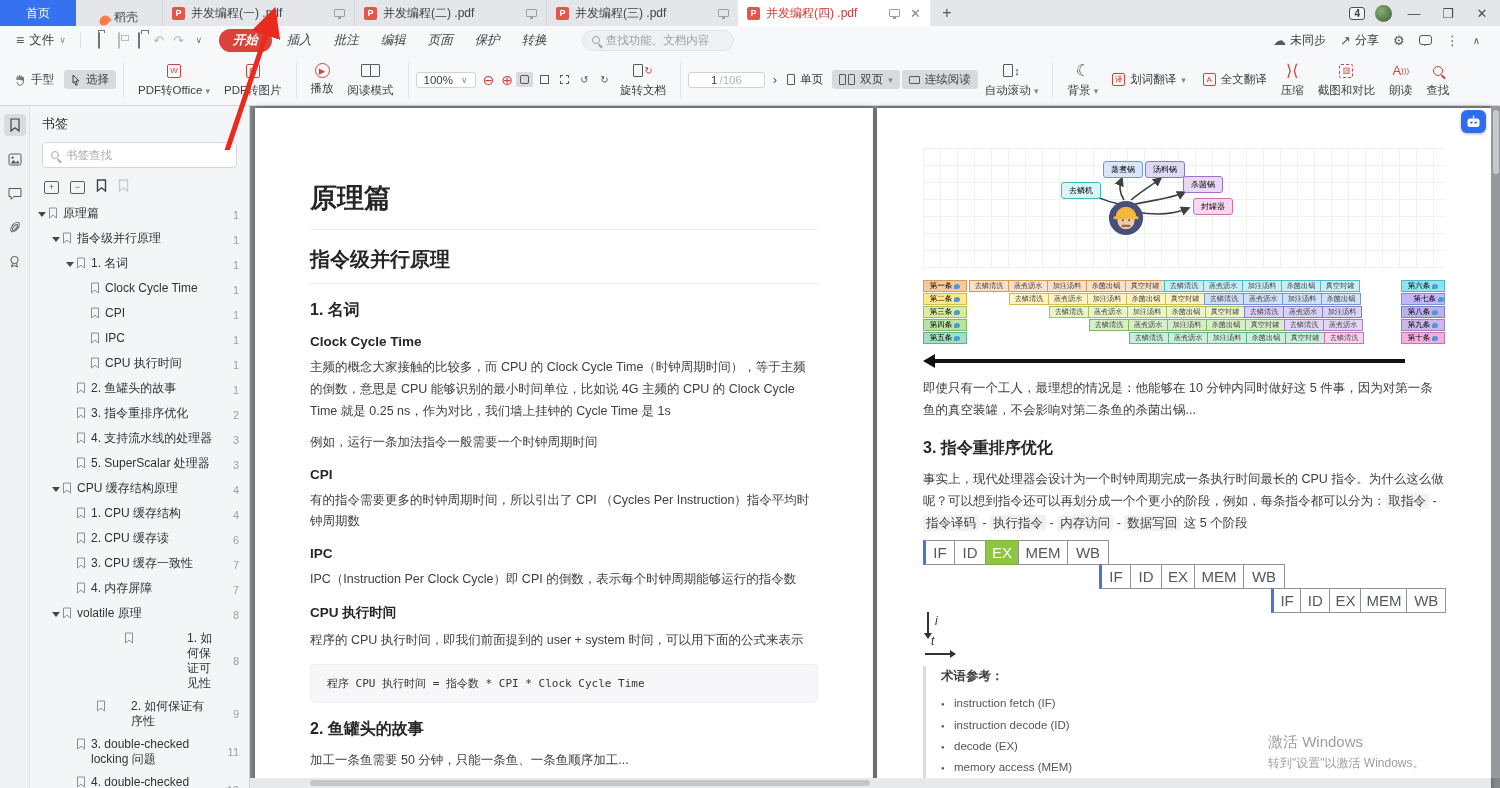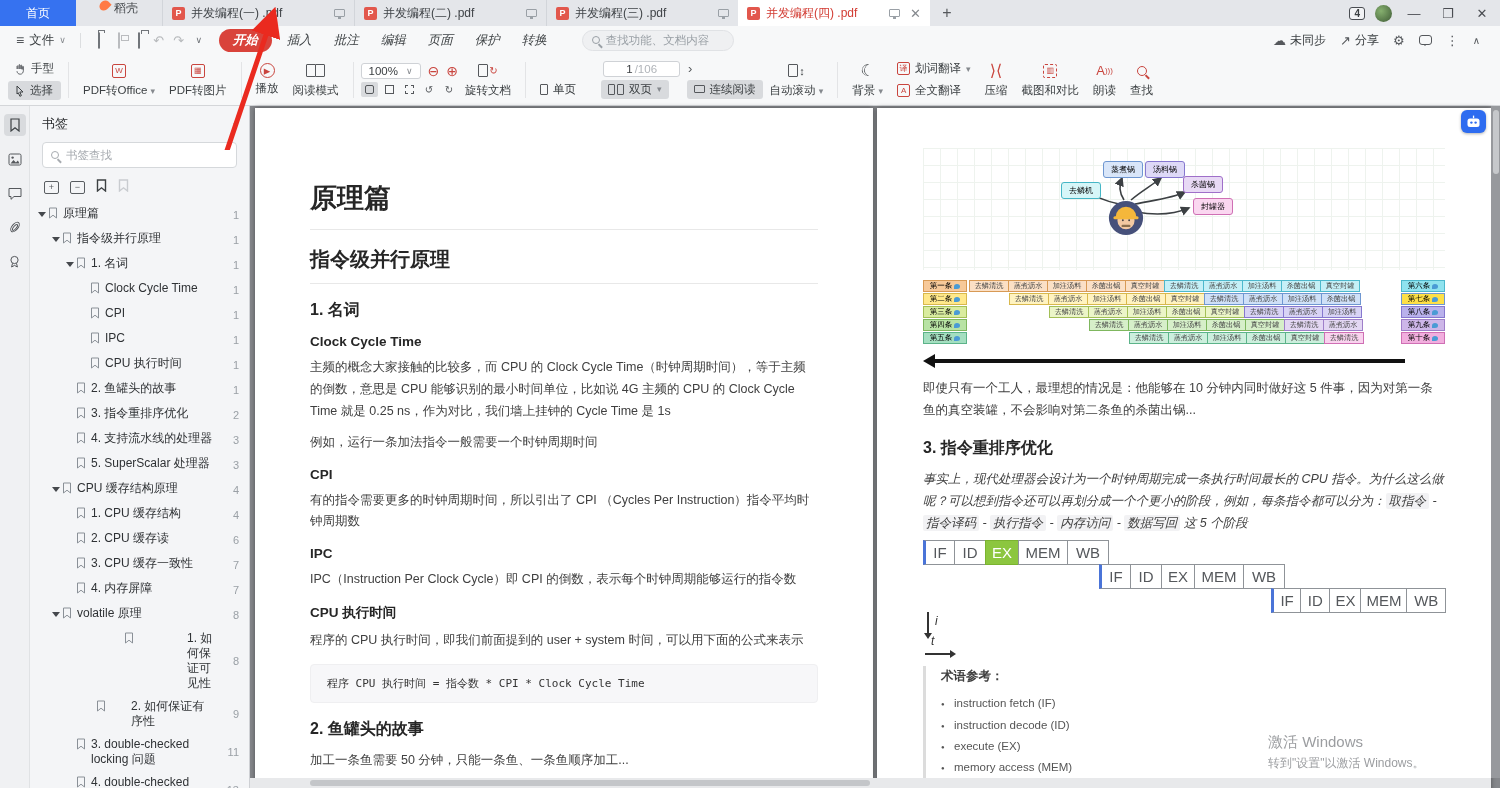--- a/index.html
+++ b/index.html
@@ -2,21 +2,21 @@
 <html><head>
 <meta charset="utf-8">
 <style>
   * { box-sizing: border-box; margin: 0; padding: 0; }
   body { font-family: "Liberation Sans", sans-serif; background:#555; }
   #app { position:relative; width:1500px; height:788px; background:#85878b; overflow:hidden; }
 
   
   #titlebar { position:absolute; top:0; left:0; width:100%; height:26px; background:#e4e6ea; display:flex; align-items:stretch; font-size:12px; color:#3f4347;}
   .home-tab { width:76px; background:#3672f0; color:#fff; display:flex; align-items:center; justify-content:center; }
-  .store-tab { width:86px; display:flex; align-items:flex-start; justify-content:center; gap:5px; }
+  .store-tab { width:86px; display:flex; align-items:flex-end; justify-content:center; gap:5px; }
   .flame { width:9px; height:11px; background:#ff7a45; border-radius:50% 0 50% 50%; transform:rotate(45deg); }
   .doc-tab { width:192px; display:flex; align-items:center; gap:6px; padding:0 9px; border-left:1px solid #d2d5da; cursor:pointer; }
   .doc-tab.active { background:#fff; color:#d23b32; border-left:none; }
   .pdf-ico { flex:none; width:13px; height:13px; border-radius:2px; background:#e2574c; color:#fff; font-size:9px; font-weight:bold; display:flex; align-items:center; justify-content:center; }
   .mon-ico { margin-left:auto; width:11px; height:8px; border:1px solid #9aa0a6; border-radius:1px; position:relative; flex:none;}
   .mon-ico::after { content:''; position:absolute; left:3px; bottom:-3px; width:3px; height:2px; background:#9aa0a6; }
   .tab-close { color:#85898e; font-size:13px; margin-left:4px; }
   .plus-tab { width:34px; display:flex; align-items:center; justify-content:center; font-size:16px; color:#55585c; }
   #tb-right { margin-left:auto; display:flex; align-items:center; gap:10px; padding-right:6px; }
   .win-badge { border:1.2px solid #4a4d52; border-radius:3px; font-size:10px; font-weight:bold; padding:0 4px; color:#3c4043; background:#f2f3f5;}
@@ -43,21 +43,21 @@
   .mag::after { content:''; position:absolute; right:-4px; bottom:-3px; width:5px; height:1.5px; background:currentColor; transform:rotate(45deg); }
   #mb-right { margin-left:auto; display:flex; align-items:center; gap:14px; font-size:12px; color:#3c4043; padding-right:10px;}
   .mb-it { display:flex; align-items:center; gap:4px; }
   .gicon { color:#55585c; font-size:13px; }
   .bubble { width:13px; height:10px; border:1px solid #55585c; border-radius:3px; position:relative; }
   .bubble::after { content:''; position:absolute; left:3px; bottom:-4px; border:2px solid transparent; border-top-color:#55585c; }
 
   
   #toolbar { position:absolute; top:54px; left:0; width:100%; height:52px; background:#f7f8f9; border-bottom:1px solid #d4d6d9; display:flex; align-items:center; padding:0 8px; color:#3c4043; }
   .tsep { width:1px; height:36px; background:#e3e4e6; margin:0 7px; flex:none;}
-  .stackcol { display:flex; flex-direction:column; gap:3px; font-size:11.5px; }
+  .stackcol { display:flex; flex-direction:row; gap:3px; font-size:11.5px; }
   .srow { display:flex; align-items:center; gap:5px; padding:2px 7px; border-radius:3px; white-space:nowrap;}
   .srow.sel { background:#d8dadd; }
   .tb-big { display:flex; flex-direction:column; align-items:center; justify-content:center; gap:3px; padding:0 7px; font-size:11.5px; white-space:nowrap; }
   .tb-big .ic { height:19px; display:flex; align-items:center; justify-content:center; font-size:16px; color:#c9453e; }
   .ic.dark { color:#3c4043; }
   .red-box { width:14px; height:14px; border:1.2px solid #c9453e; border-radius:2px; color:#c9453e; font-size:8px; display:flex; align-items:center; justify-content:center; }
   .red-box.dash { border-style:dashed; }
   .doc-rect { width:10px; height:13px; border:1px solid #55585c; border-radius:1px; display:inline-block; }
   .zoom-select { border:1px solid #cfd2d6; background:#fff; border-radius:3px; font-size:11.5px; padding:1px 7px; display:flex; align-items:center; gap:8px; }
   .zpm { font-size:14px; color:#c9453e; line-height:1; }
@@ -303,21 +303,21 @@
     </div>
     <span class="tsep"></span>
     <div class="stackcol">
       <div style="display:flex;align-items:center;justify-content:center;">
         <span class="pagebox">
           <span>1</span>
             <span class="pb-total">/106</span>
         </span>
         <span class="next-arrow">›</span>
       </div>
-      <div style="display:flex;gap:18px;justify-content:center;">
+      <div style="display:flex;gap:2px;justify-content:center;">
         <span class="srow">
             <span class="doc-rect" style="width:8px;height:11px;"></span>
             <span>单页</span>
           </span>
         <span class="srow sel">
             <span class="doc-rect" style="width:7px;height:11px;"></span>
             <span class="doc-rect" style="width:7px;height:11px;margin-left:-3px;"></span>
             <span>双页</span>
             <span class="mini-caret">▾</span>
           </span>
@@ -693,21 +693,21 @@
             <span class="pl-cell" style="background: rgb(255, 243, 192); border-color: rgb(216, 184, 77);">去鳞清洗</span>
             <span class="pl-cell" style="background: rgb(255, 243, 192); border-color: rgb(216, 184, 77);">蒸煮沥水</span>
             <span class="pl-cell" style="background: rgb(255, 243, 192); border-color: rgb(216, 184, 77);">加注汤料</span>
             <span class="pl-cell" style="background: rgb(255, 243, 192); border-color: rgb(216, 184, 77);">杀菌出锅</span>
             <span class="pl-cell" style="background: rgb(255, 243, 192); border-color: rgb(216, 184, 77);">真空封罐</span>
             <span class="pl-cell" style="background: rgb(207, 224, 247); border-color: rgb(111, 151, 209);">去鳞清洗</span>
             <span class="pl-cell" style="background: rgb(207, 224, 247); border-color: rgb(111, 151, 209);">蒸煮沥水</span>
             <span class="pl-cell" style="background: rgb(207, 224, 247); border-color: rgb(111, 151, 209);">加注汤料</span>
             <span class="pl-cell" style="background: rgb(207, 224, 247); border-color: rgb(111, 151, 209);">杀菌出锅</span>
           </span>
-          <span class="pl-label" style="right: 0px; background: #fde047; border-color: rgb(111, 151, 209);">第七条<span class="fish-dot" style="margin-left:2px;"></span></span>
+          <span class="pl-label" style="right: 0px; background: #c4b5fd; border-color: rgb(111, 151, 209); justify-content: flex-end;">第七条<span class="fish-dot" style="margin-left:2px;"></span></span>
         </div>
         <div class="pl-row" style="top: 26px;">
           <span class="pl-label" style="left: 0px; background: rgb(217, 236, 159); border-color: rgb(163, 191, 87);">第三条<span class="fish-dot" style="margin-left:2px;"></span></span>
           <span class="pl-cells" style="left: 126px;">
             <span class="pl-cell" style="background: rgb(235, 245, 200); border-color: rgb(163, 191, 87);">去鳞清洗</span>
             <span class="pl-cell" style="background: rgb(235, 245, 200); border-color: rgb(163, 191, 87);">蒸煮沥水</span>
             <span class="pl-cell" style="background: rgb(235, 245, 200); border-color: rgb(163, 191, 87);">加注汤料</span>
             <span class="pl-cell" style="background: rgb(235, 245, 200); border-color: rgb(163, 191, 87);">杀菌出锅</span>
             <span class="pl-cell" style="background: rgb(235, 245, 200); border-color: rgb(163, 191, 87);">真空封罐</span>
             <span class="pl-cell" style="background: rgb(216, 211, 245); border-color: rgb(134, 120, 207);">去鳞清洗</span>
@@ -741,21 +741,21 @@
           </span>
           <span class="pl-label" style="right: 0px; background: rgb(242, 174, 222); border-color: rgb(207, 111, 180);">第十条<span class="fish-dot" style="margin-left:2px;"></span></span>
         </div>
       </div>
     <div id="big-arrow">
         <span class="head"></span>
         <span class="shaft"></span>
       </div>
     <p class="pdf-p">即使只有一个工人，最理想的情况是：他能够在 10 分钟内同时做好这 5 件事，因为对第一条鱼的真空装罐，不会影响对第二条鱼的杀菌出锅...</p>
     <div class="pdf-h3">3. 指令重排序优化</div>
-    <p class="pdf-p" style="margin-bottom:6px;font-style:italic;"><span>事实上，现代处理器会设计为一个时钟周期完成一条执行时间最长的 CPU 指令。为什么这么做呢？可以想到指令还可以再划分成一个个更小的阶段，例如，每条指令都可以分为：</span><span id="stage-chips"><span class="chip">取指令</span> - <span class="chip">指令译码</span> - <span class="chip">执行指令</span> - <span class="chip">内存访问</span> - <span class="chip">数据写回</span></span> <span>这 5 个阶段</span></p>
+    <p class="pdf-p" style="margin-bottom:6px;"><span>事实上，现代处理器会设计为一个时钟周期完成一条执行时间最长的 CPU 指令。为什么这么做呢？可以想到指令还可以再划分成一个个更小的阶段，例如，每条指令都可以分为：</span><span id="stage-chips"><span class="chip">取指令</span> - <span class="chip">指令译码</span> - <span class="chip">执行指令</span> - <span class="chip">内存访问</span> - <span class="chip">数据写回</span></span> <span>这 5 个阶段</span></p>
     <div id="stage-tables">
         <div class="stage-row" style="margin-left: 0px;">
           <span class="stage-cell first" style="width: 32px;">IF</span>
           <span class="stage-cell" style="width: 32px;">ID</span>
           <span class="stage-cell hl" style="width: 34px;">EX</span>
           <span class="stage-cell" style="width: 50px;">MEM</span>
           <span class="stage-cell" style="width: 42px;">WB</span>
         </div>
         <div class="stage-row" style="margin-left: 176px;">
           <span class="stage-cell first" style="width: 32px;">IF</span>
@@ -776,21 +776,21 @@
       <span class="iarrow"></span>
       <span class="ilabel">i</span>
       <span class="tlabel">t</span>
       <span class="tarrow"></span>
     </div>
     <div class="terms">
       <div class="terms-title">术语参考：</div>
       <ul id="terms-list">
           <li>instruction fetch (IF)</li>
           <li>instruction decode (ID)</li>
-          <li>execute (EX)</li>
+          <li>decode (EX)</li>
           <li>memory access (MEM)</li>
           <li>register write back (WB)</li>
         </ul>
     </div>
 
   </div>
 
   <div id="watermark">
     <div class="w1">激活 Windows</div>
     <div class="w2">转到"设置"以激活 Windows。</div>

